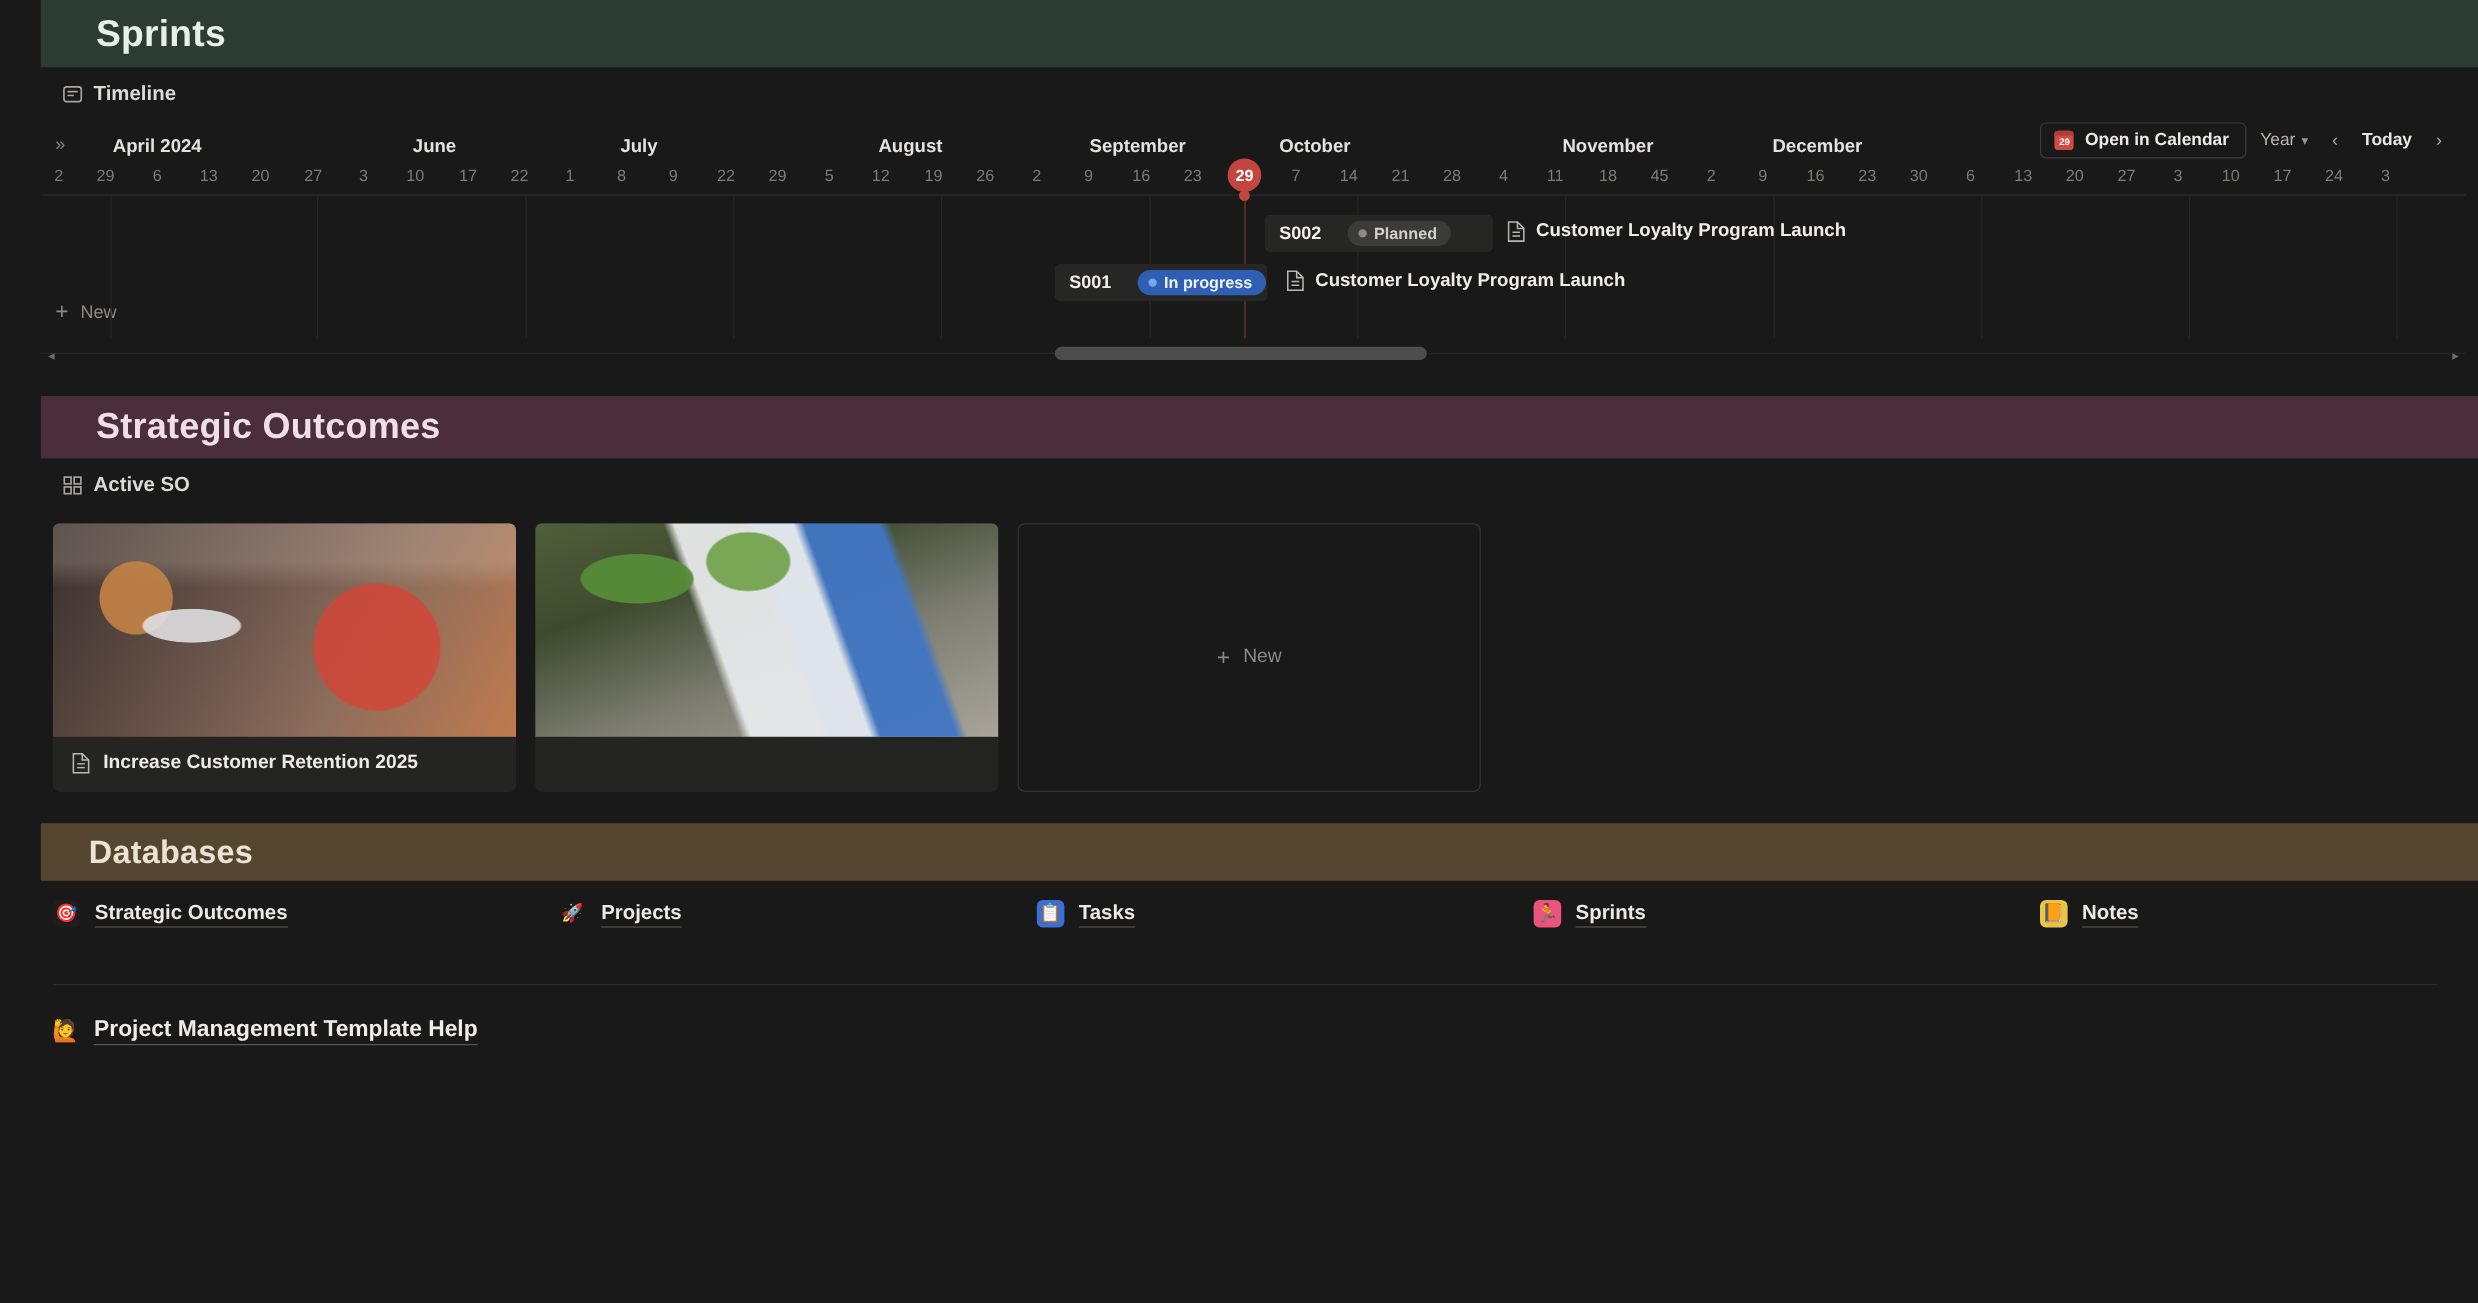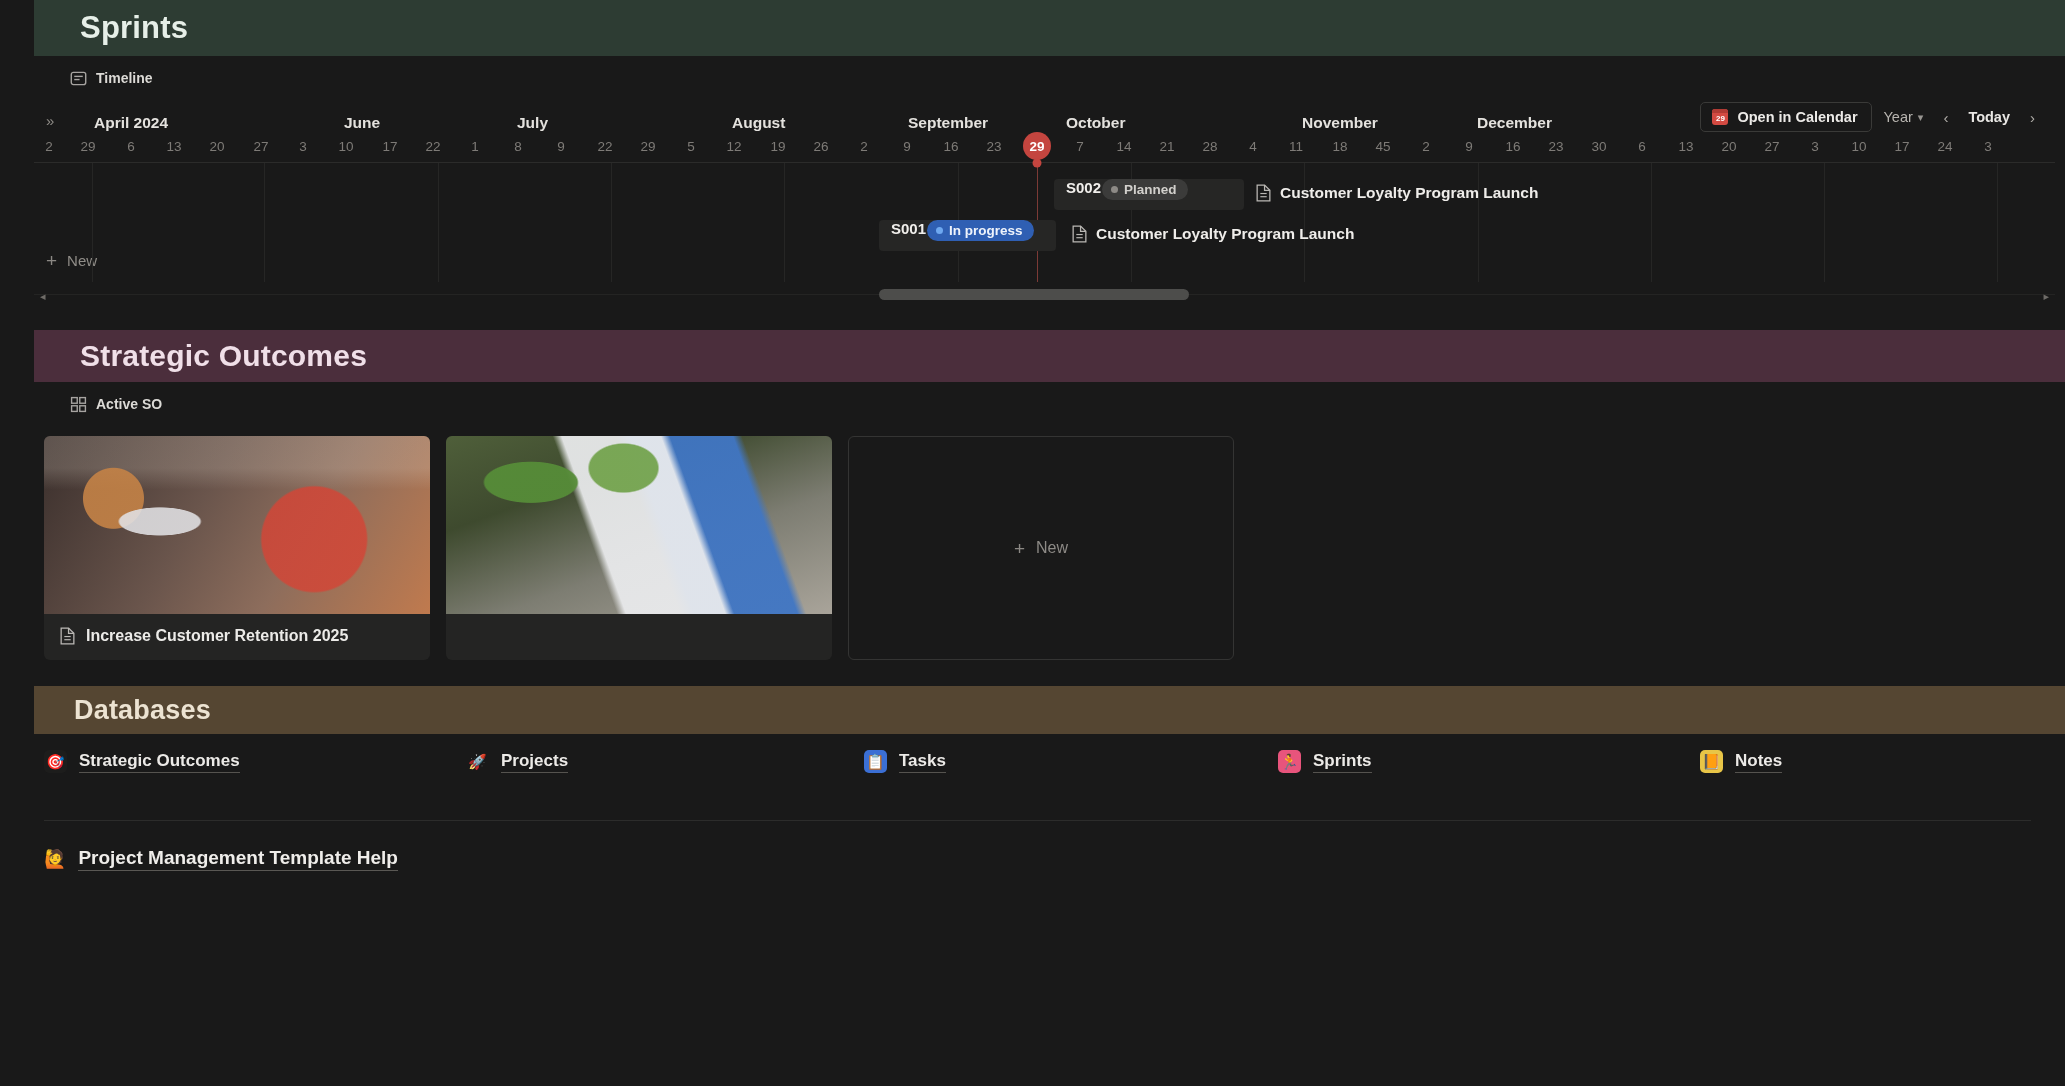--- a/index.html
+++ b/index.html
@@ -21,23 +21,23 @@
     font-weight: 700;
     letter-spacing: .2px;
   }
   .banner.sprints      { background: #2d3c33; color: #e6efe8; margin-left: 34px; }
   .banner.outcomes     { background: #4b2e3c; color: #f0dfe8; margin-left: 34px; height:52px; font-size:30px;}
   .banner.databases    { background: #554632; color: #ece3d2; margin-left: 34px; height:48px; font-size:27px; padding-left:40px;text-align:right;}
 
   
   .view-head {
     display: flex; align-items: center; gap: 9px;
-    padding-left: 70px;
+    padding-left: 52px;
     height: 44px;
-    font-size: 14px; font-weight: 700; color: #dcdad6;
+    font-size: 17px; font-weight: 700; color: #dcdad6;
   }
   .view-ico { width: 17px; height: 17px; flex: 0 0 auto; opacity:.78; }
 
   
   .tl-wrap { position: relative; margin-left:34px; margin-right:10px; }
   .tl-topbar {
     position: relative;
     height: 36px;
     display: flex; align-items: flex-end;
     border-bottom: none;
@@ -105,21 +105,21 @@
   .tl-newrow {
     position: absolute; left: 12px; bottom: 12px;
     display: flex; align-items: center; gap: 10px;
     font-size: 15px; color: #908d88;
   }
   .plus-g { font-size: 19px; line-height: 1; color:#8b8884; font-weight:300;}
 
   
   .sbar {
     position: absolute; height: 31px;
-    display: flex; align-items: flex-start; gap: 1px;
+    display: flex; align-items: center; gap: 22px;
     border-radius: 4px; padding: 0 12px;
     background: #262625;
   }
   .sbar .sid { font-size: 15px; font-weight: 700; color: #f1efec; }
   .pill {
     display: inline-flex; align-items: center; gap: 6px;
     border-radius: 20px; padding: 3px 11px 3px 9px;
     font-size: 13.5px; font-weight: 600; white-space: nowrap;
   }
   .pill .dot { width: 7px; height: 7px; border-radius: 50%; flex:0 0 auto;}

